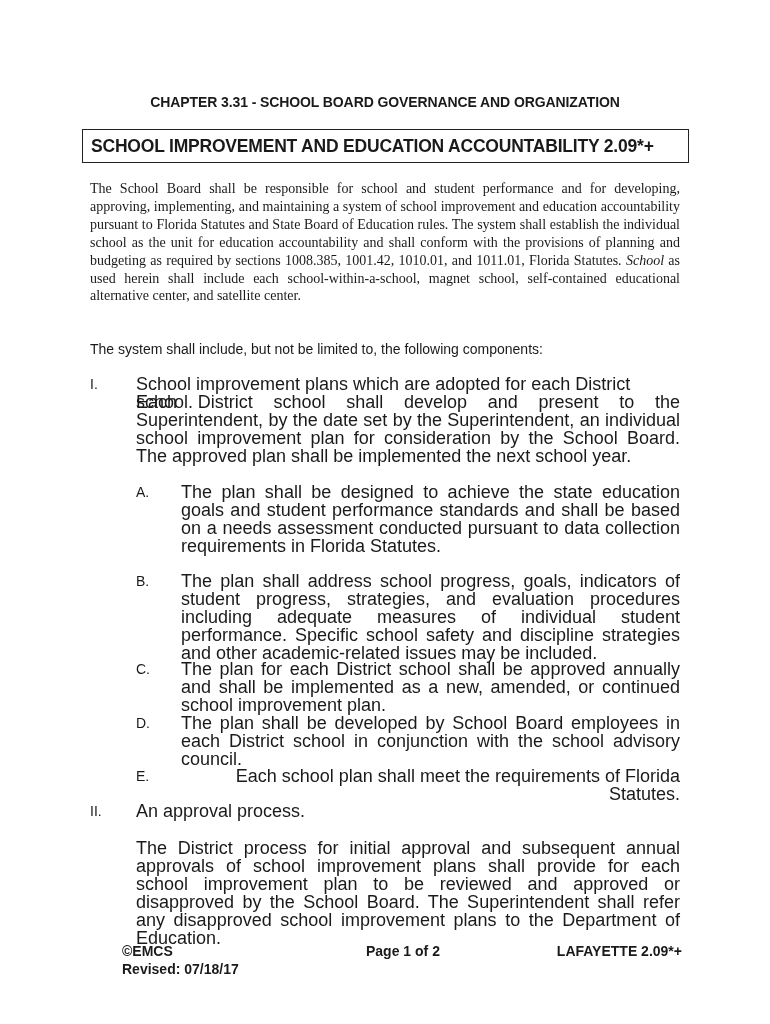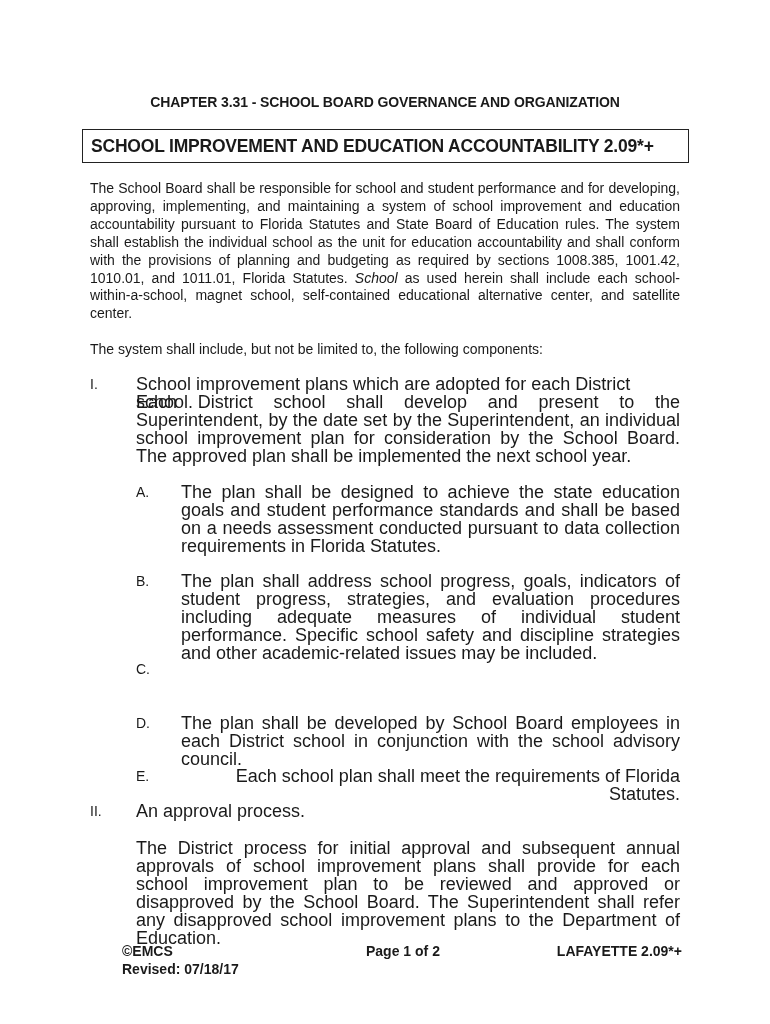--- a/index.html
+++ b/index.html
@@ -7,21 +7,21 @@
          font-family: "Liberation Sans", sans-serif; color: #1a1a1a; }
   .page { position: absolute; left: 0; top: 0; width: 770px; height: 1024px; }
   .chapter { position: absolute; top: 94px; left: 0; width: 770px; text-align: center;
              font-weight: bold; font-size: 14px; letter-spacing: -0.1px; }
   .title-box { position: absolute; top: 129px; left: 82px; width: 607px; height: 34px;
                border: 1.5px solid #222; box-sizing: border-box; }
   .title-box span { position: absolute; left: 8px; top: 6px; font-weight: bold; font-size: 17.5px;
                     letter-spacing: -0.2px; white-space: nowrap; }
   .para { position: absolute; left: 90px; width: 590px; font-size: 14px; line-height: 17.9px;
           text-align: justify; }
-  .para.last-left { text-align-last: left; }
+  .para.last-left { text-align-last: left; font-family: Liberation Serif, serif; }
   .marker { position: absolute; font-size: 14px; line-height: 17.9px; }
   .item-text { position: absolute; font-size: 18px; line-height: 17.9px; text-align: justify; }
   .footer { position: absolute; font-weight: bold; font-size: 14px; line-height: 18px; white-space: nowrap; margin-left: 32px; }
   em { font-style: italic; }
 </style>
 </head>
 <body>
 
 <div class="page">
 
@@ -39,20 +39,21 @@
   <div class="item-text" style="left:136px; top:376px; width:544px; text-align:left;">School improvement plans which are adopted for each District school.</div>
   <div class="item-text" style="left:136px; top:394px; width:544px; text-align-last:left;">Each District school shall develop and present to the Superintendent, by the date set by the Superintendent, an individual school improvement plan for consideration by the School Board.  The approved plan shall be implemented the next school year.</div>
 
   <div class="marker" style="left:136px; top:484px;">A.</div>
   <div class="item-text" style="left:181px; top:484px; width:499px; text-align-last:left;">The plan shall be designed to achieve the state education goals and student performance standards and shall be based on a needs assessment conducted pursuant to data collection requirements in Florida Statutes.</div>
 
   <div class="marker" style="left:136px; top:573px;">B.</div>
   <div class="item-text" style="left:181px; top:573px; width:499px; text-align-last:left;">The plan shall address school progress, goals, indicators of student progress, strategies, and evaluation procedures including adequate measures of individual student performance.  Specific school safety and discipline strategies and other academic-related issues may be included.</div>
 
   <div class="marker" style="left:136px; top:661px;">C.</div>
+  <div class="item-text" style="left:181px; top:661px; width:499px; text-align-last:left;">The plan for each District school shall be approved annually and shall be implemented as a new, amended, or continued school improvement plan.</div>
 
   <div class="marker" style="left:136px; top:715px;">D.</div>
   <div class="item-text" style="left:181px; top:715px; width:499px; text-align-last:left;">The plan shall be developed by School Board employees in each District school in conjunction with the school advisory council.</div>
 
   <div class="marker" style="left:136px; top:768px;">E.</div>
   <div class="item-text" style="left:181px; top:768px; width:499px; text-align:right;">Each school plan shall meet the requirements of Florida Statutes.</div>
 
   <div class="marker" style="left:90px; top:803px;">II.</div>
   <div class="item-text" style="left:136px; top:803px; width:544px; text-align:left;">An approval process.</div>
   <div class="item-text" style="left:136px; top:840px; width:544px; text-align-last:left;">The District process for initial approval and subsequent annual approvals of school improvement plans shall provide for each school improvement plan to be reviewed and approved or disapproved by the School Board.   The Superintendent shall refer any disapproved school improvement plans to the Department of Education.</div>

